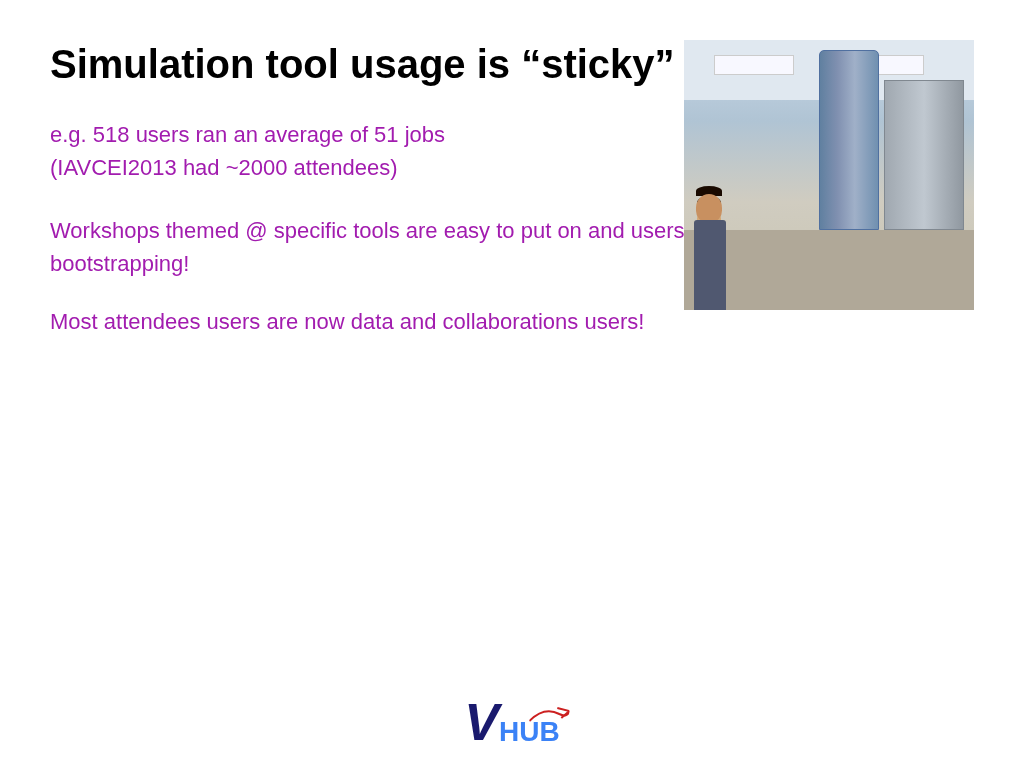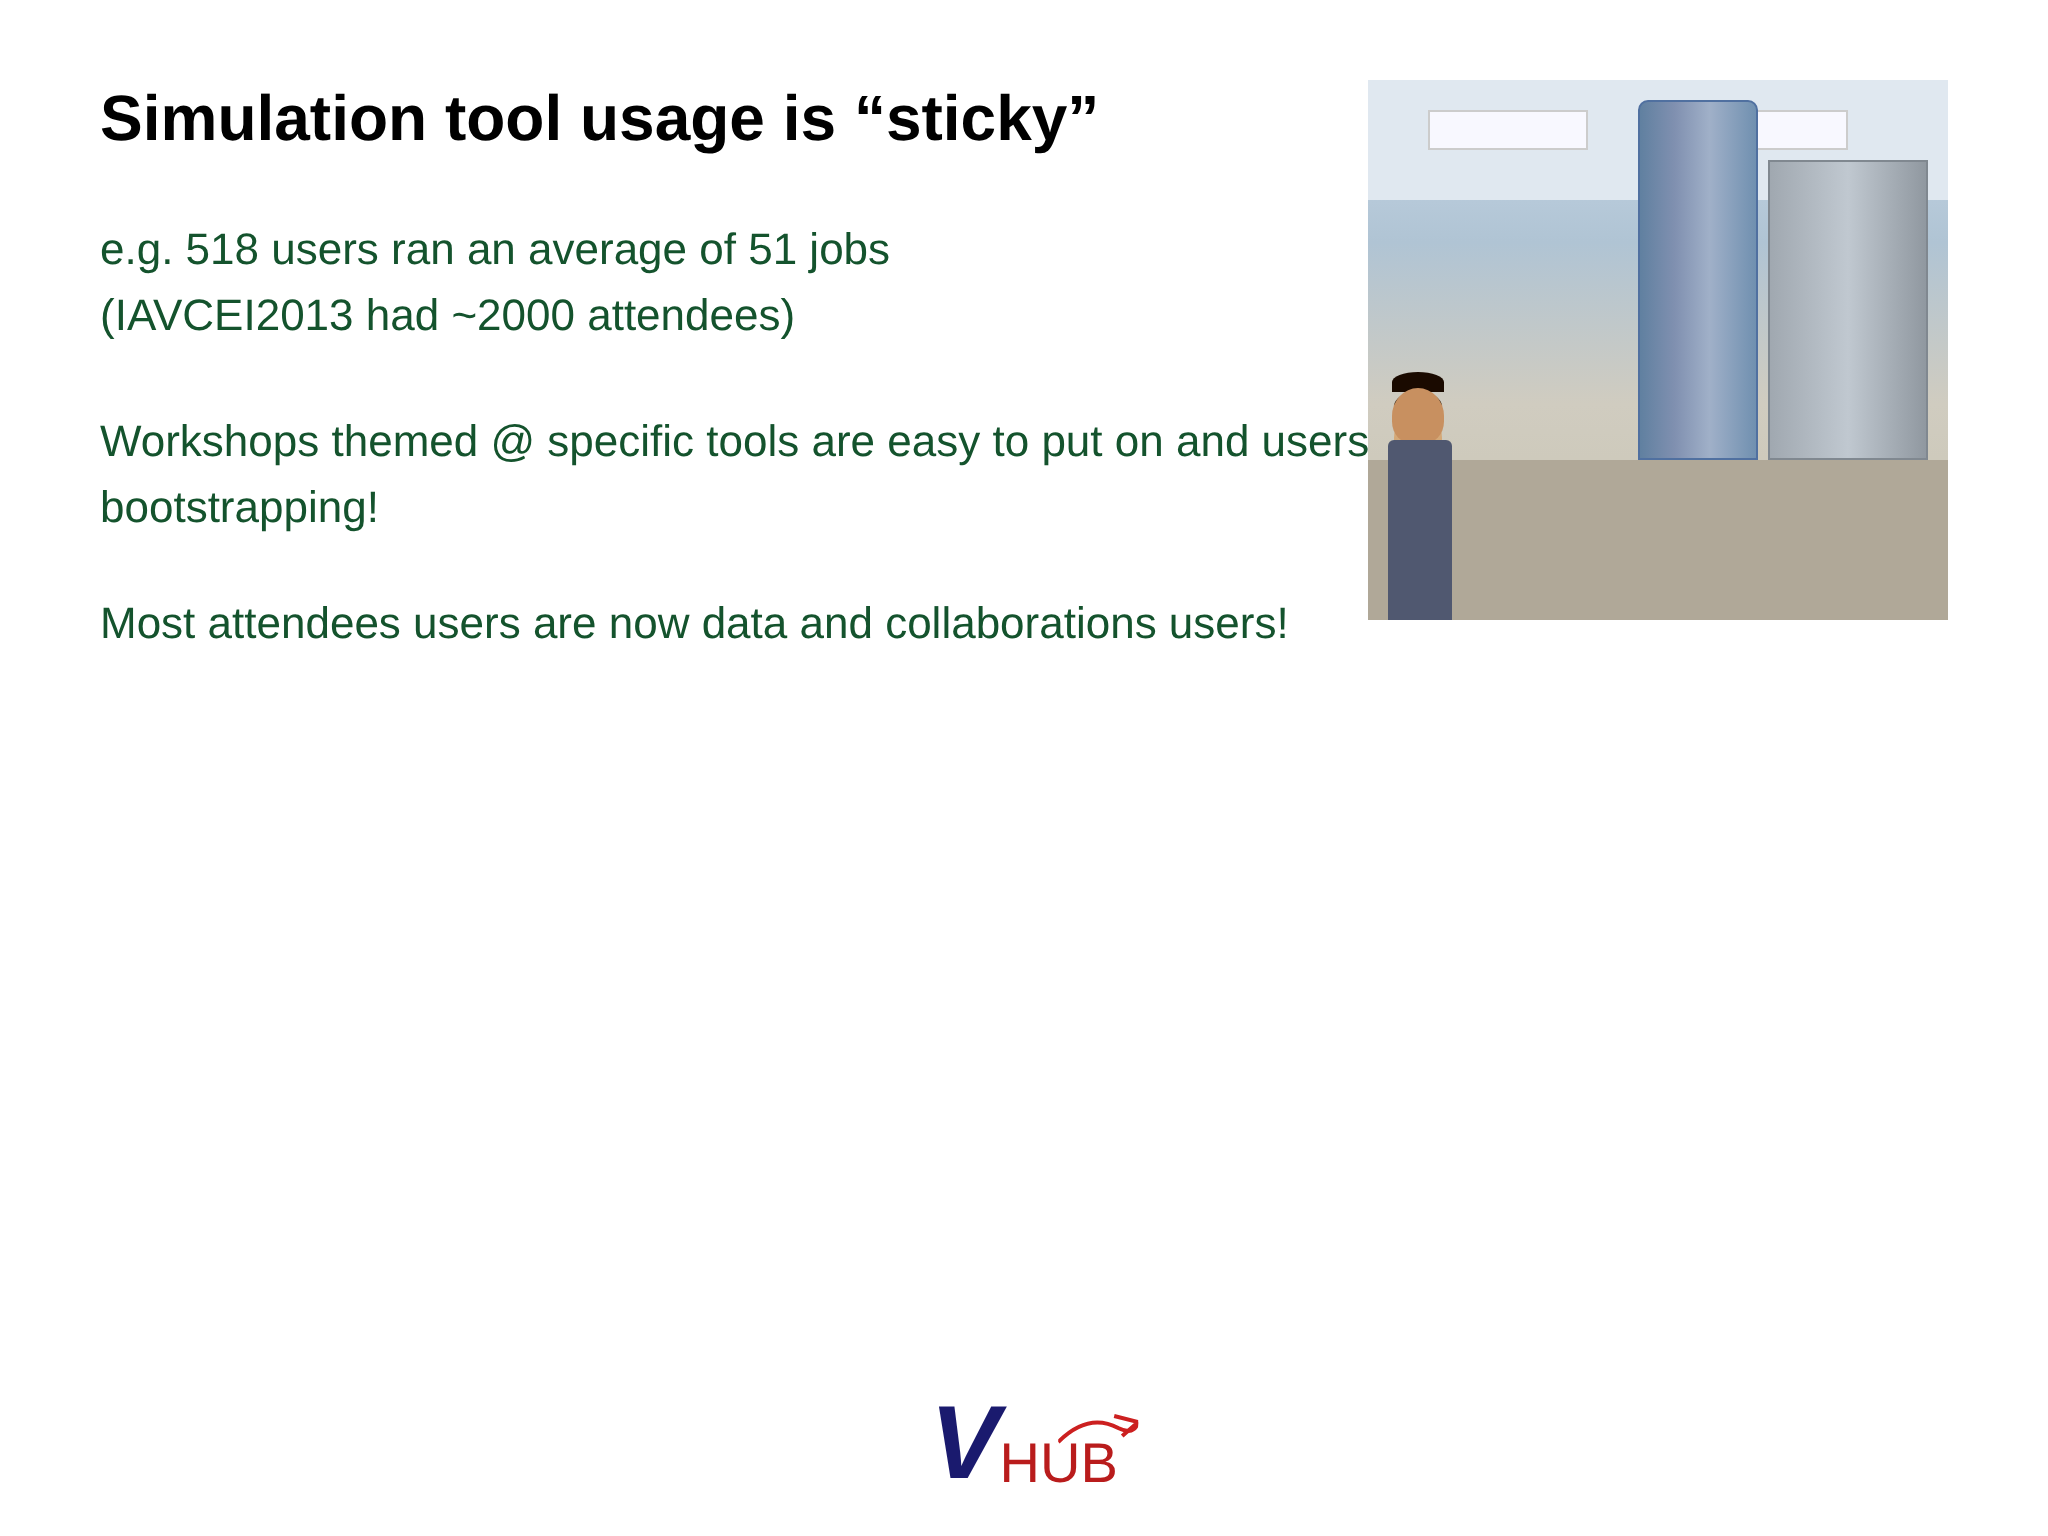--- a/index.html
+++ b/index.html
@@ -26,21 +26,21 @@
 
     .content-area {
       display: flex;
       flex-direction: column;
       width: 100%;
       height: 100%;
       position: relative;
     }
 
     .title {
-      font-size: 32px;
+      font-size: 40px;
       font-weight: bold;
       color: #000000;
       margin-bottom: 30px;
       line-height: 1.2;
       width: 680px;
     }
 
     .image-container {
       position: absolute;
       top: 0px;
@@ -171,21 +171,21 @@
       right: 95px;
       width: 60px;
       height: 180px;
       background: linear-gradient(90deg, #6080a0 0%, #8090b0 30%, #a0b0c8 60%, #7090b0 100%);
       border-radius: 5px 5px 0 0;
       border: 1px solid #5070a0;
     }
 
     .body-text {
       font-size: 22px;
-      color: #14532d;
+      color: #a21caf;
       line-height: 1.5;
       margin-bottom: 25px;
       width: 680px;
     }
 
     .body-text.wide {
       width: 100%;
     }
 
     .bottom-logo {
@@ -207,22 +207,22 @@
     .vhub-v {
       font-size: 52px;
       font-weight: bold;
       color: #1a1a6e;
       font-style: italic;
       line-height: 1;
     }
 
     .vhub-hub {
       font-size: 28px;
-      font-weight: normal;
-      color: #b91c1c;
+      font-weight: bold;
+      color: #3b82f6;
       margin-bottom: 4px;
     }
   </style>
 </head>
 <body>
 
 <div class="slide">
   <div class="content-area">
 
     <div class="image-container">

